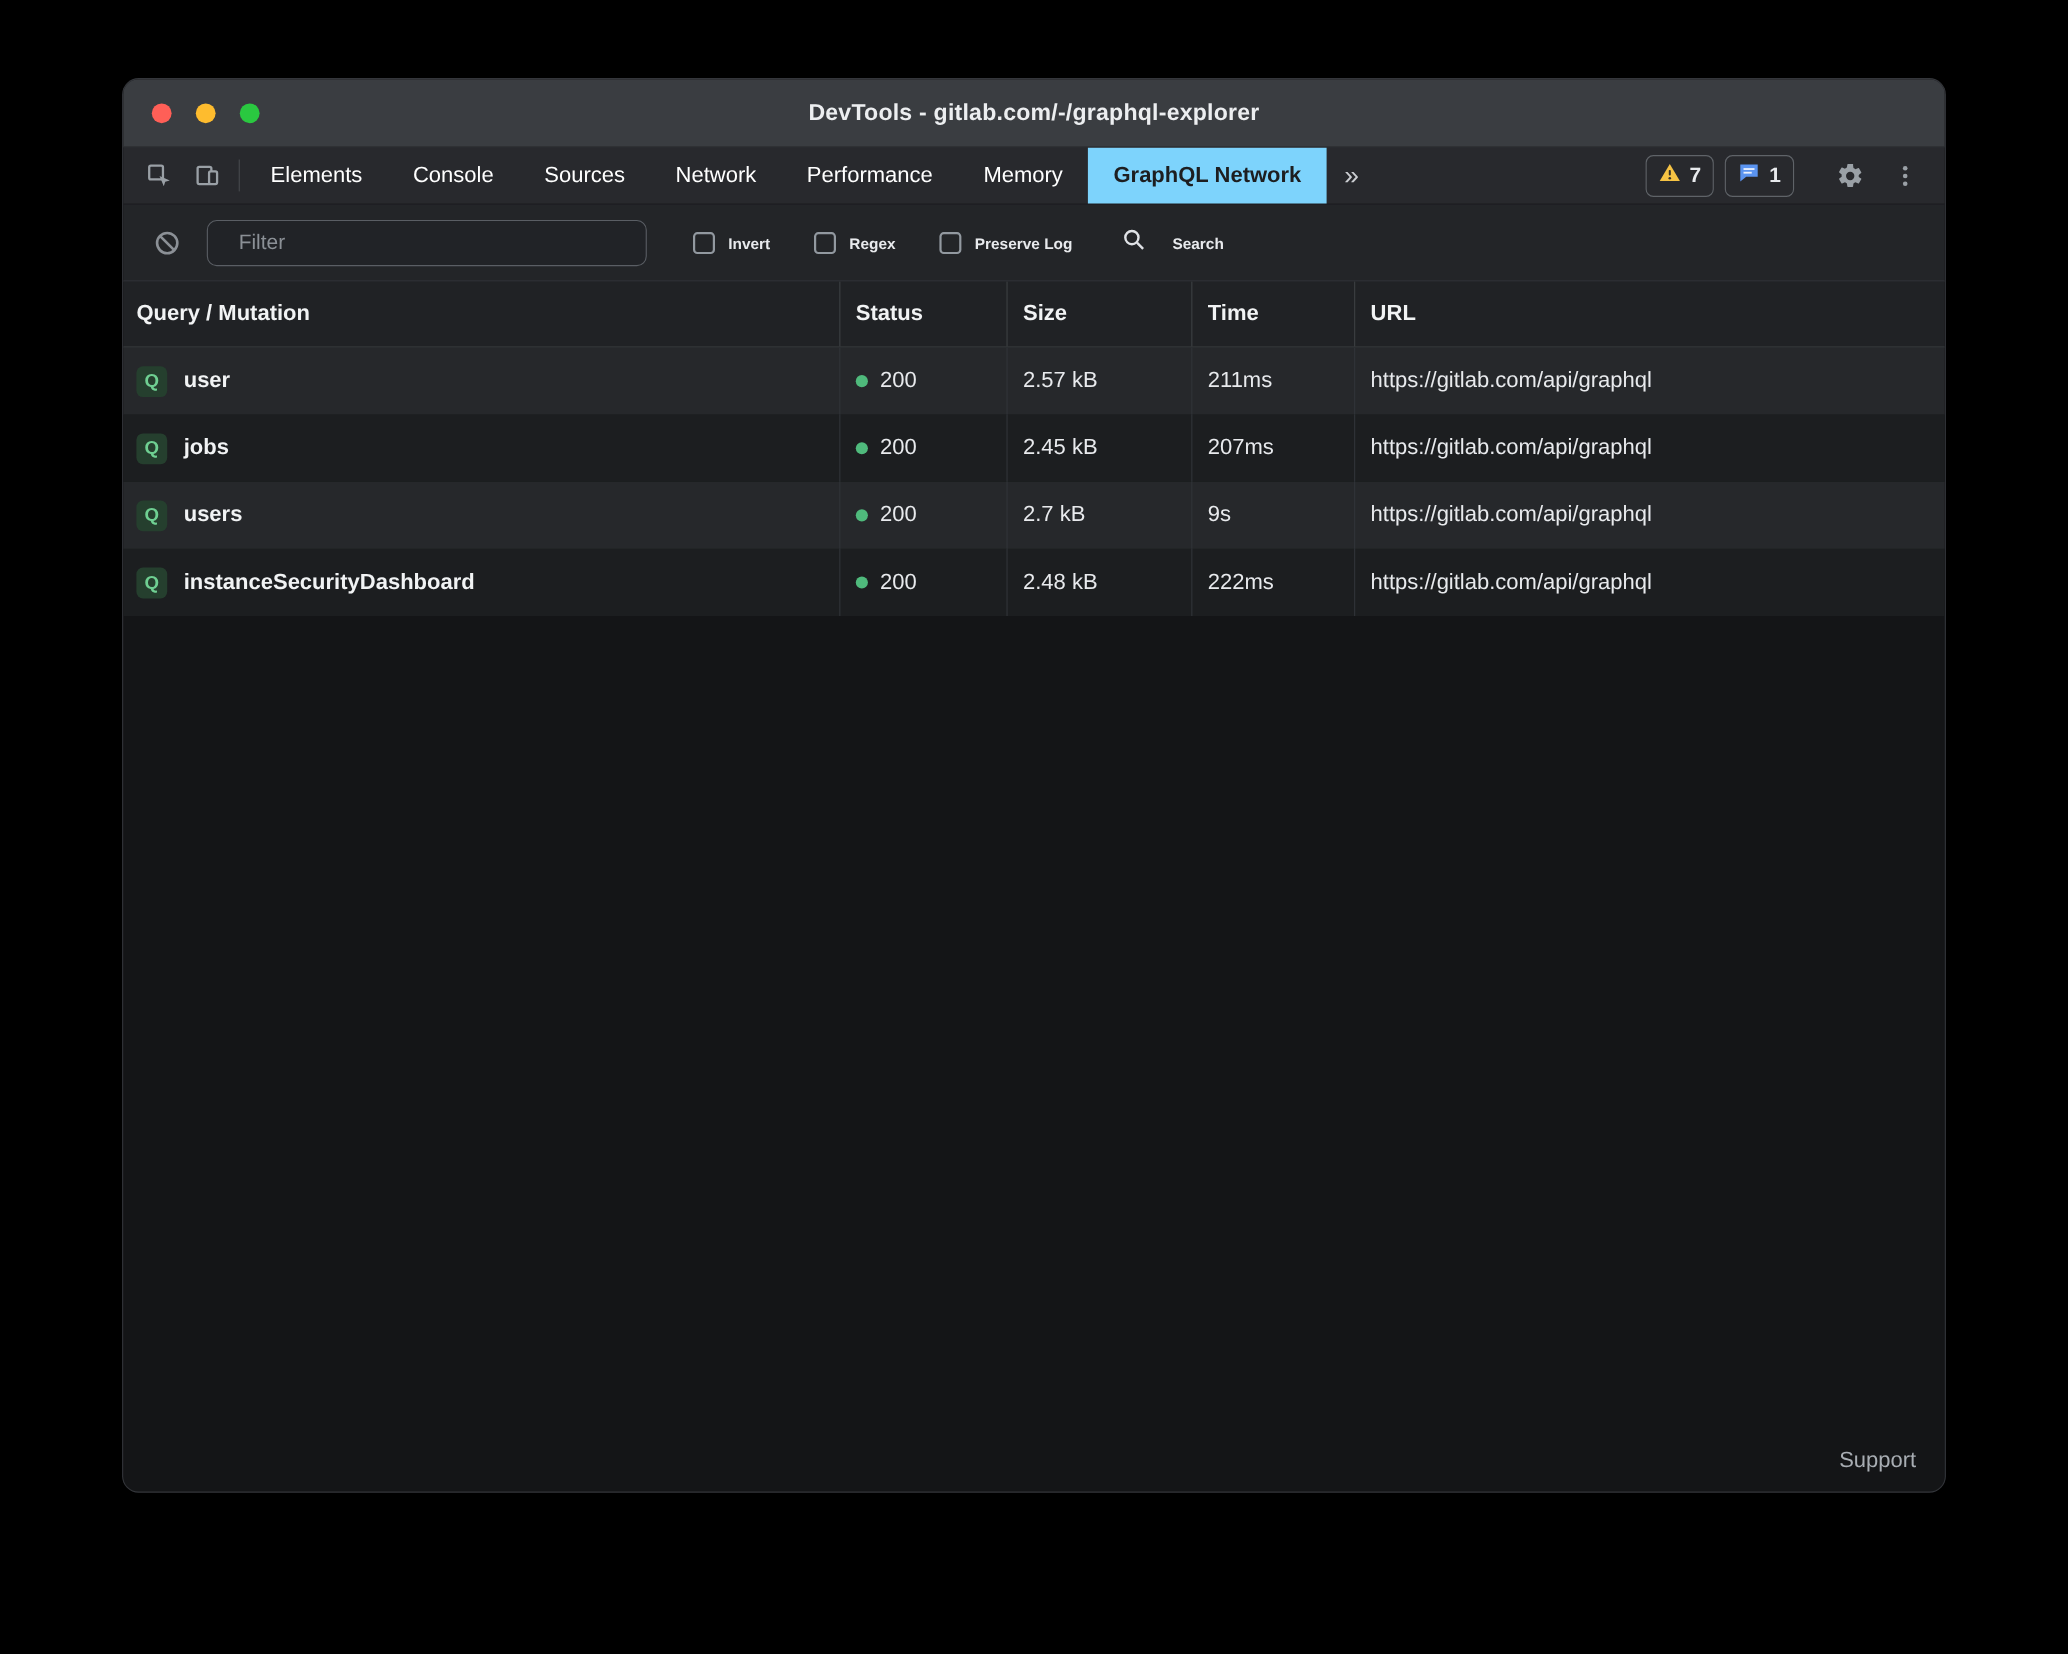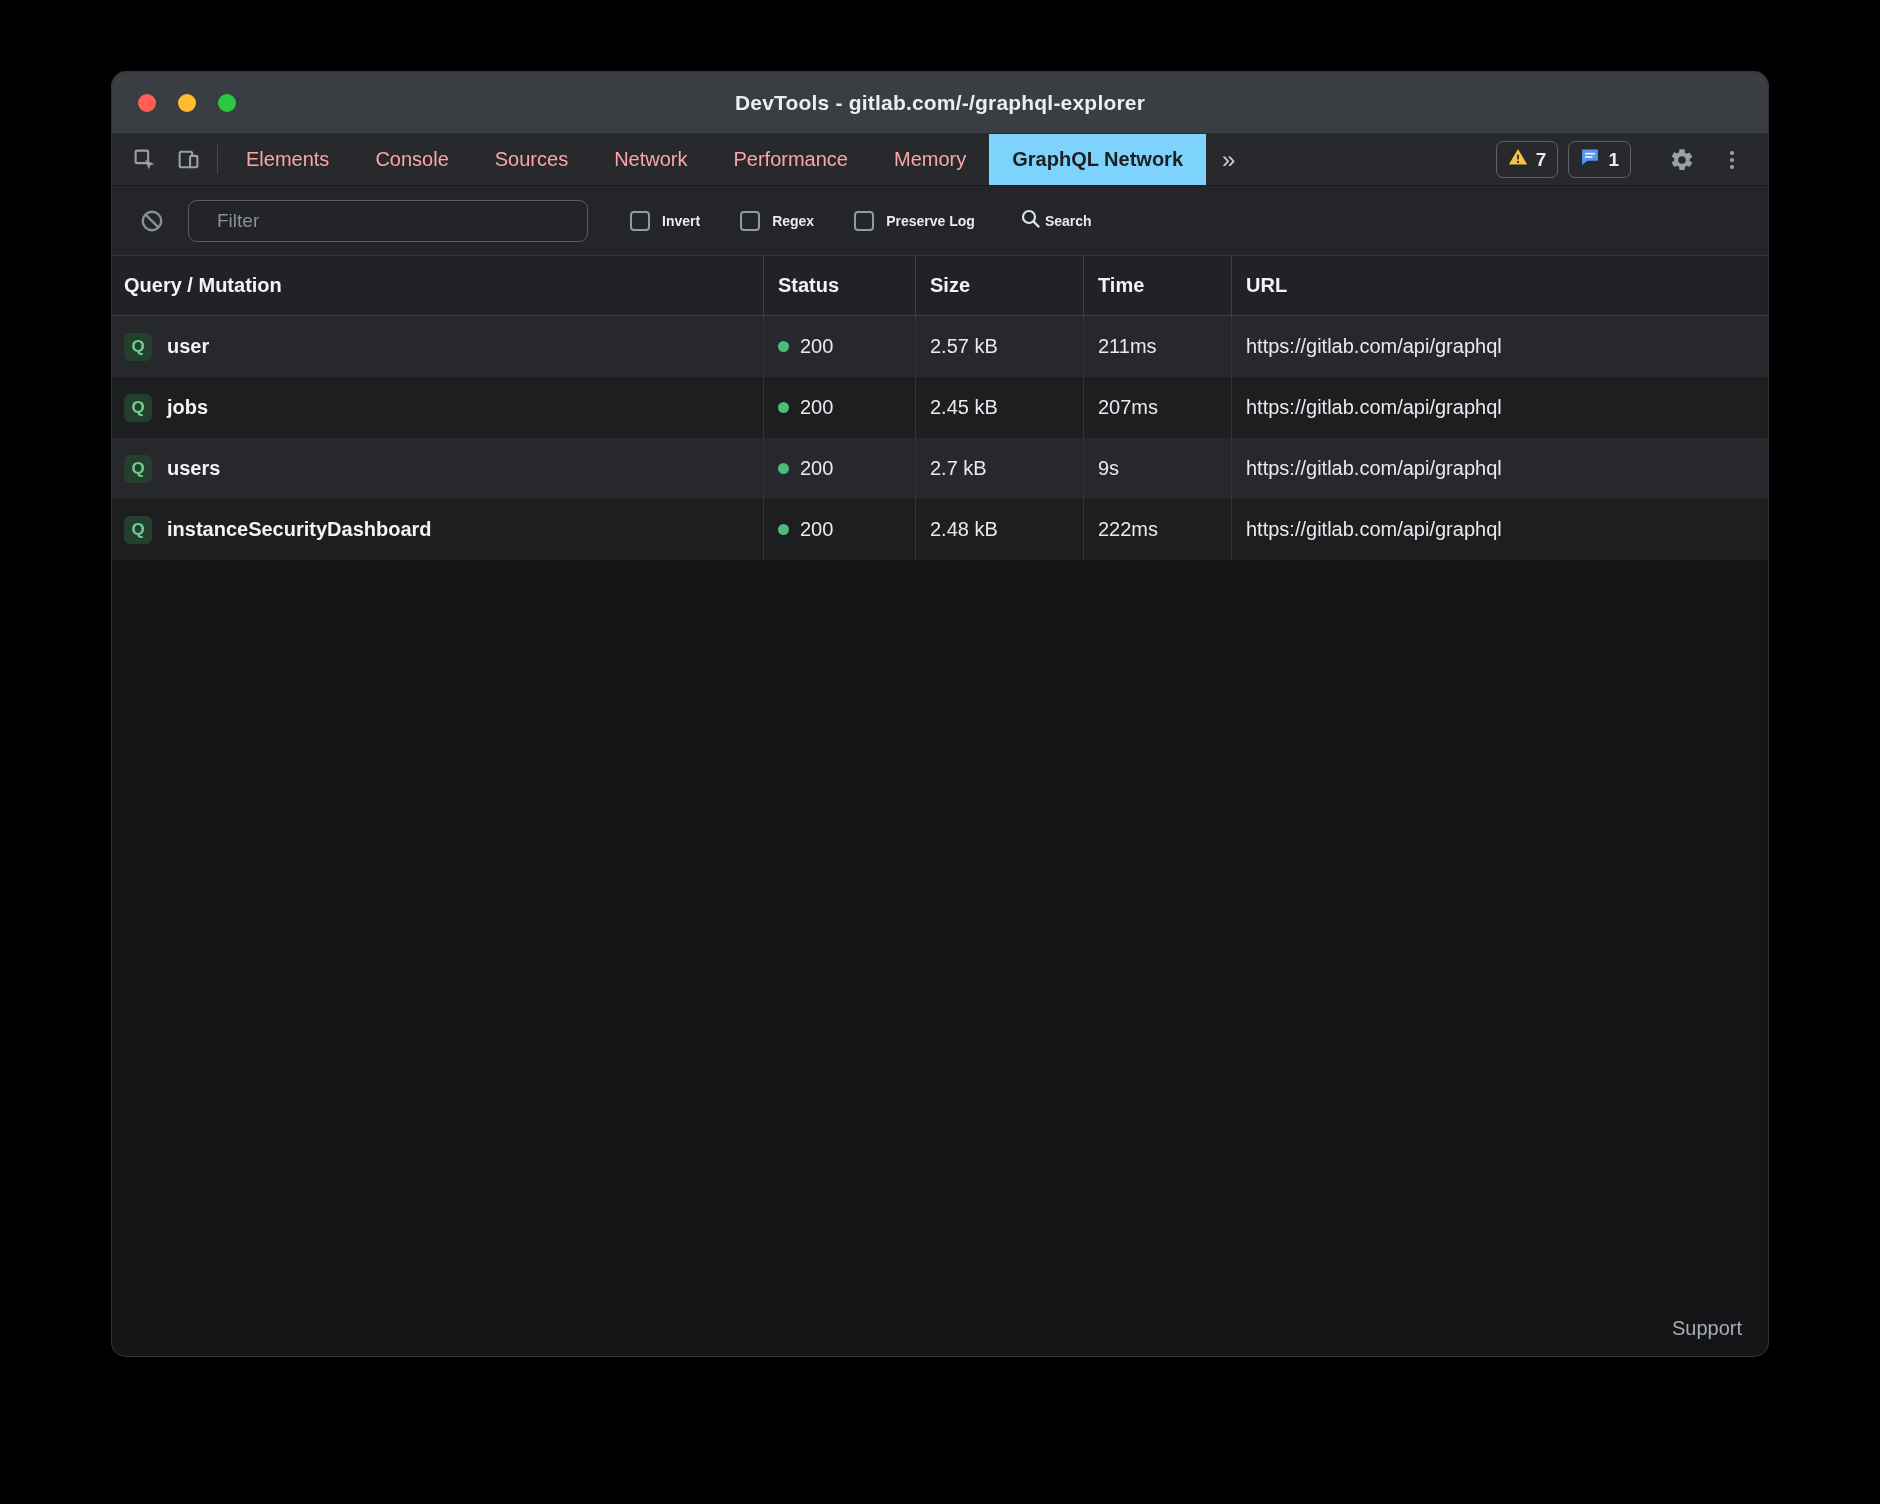--- a/index.html
+++ b/index.html
@@ -22,21 +22,21 @@
   .tl.yellow { background: #febc2e; }
   .tl.green { background: #2ac840; }
   .window-title { color: #eceef0; font-size: 21px; font-weight: 700; letter-spacing: .2px; }
 
   
   .tabbar { height: 52px; background: #28292d; display: flex; align-items: stretch; border-bottom: 1px solid #1b1c1e; }
   .tab-icons { display: flex; align-items: center; gap: 4px; padding: 0 4px 0 12px; }
   .icon-btn { width: 40px; height: 40px; display: flex; align-items: center; justify-content: center; border-radius: 5px; }
   .vsep { width: 1px; background: #47494e; margin: 11px 5px; }
   .tabs { display: flex; align-items: stretch; }
-  .tab { display: flex; align-items: center; padding: 0 23px; color: #fca5a5; font-size: 20px; white-space: nowrap; }
+  .tab { display: flex; align-items: center; padding: 0 23px; color: #ffffff; font-size: 20px; white-space: nowrap; }
   .tab.active { background: #7dd3fc; color: #1d1e20; font-weight: 700; }
   .tab.more { font-size: 24px; padding: 0 16px; color: #ccced2; }
   .tabbar-right { margin-left: auto; display: flex; align-items: center; gap: 10px; padding-right: 16px; }
   .badge {
     display: flex; align-items: center; gap: 8px; border: 1px solid #5f6368; border-radius: 7px;
     padding: 5px 11px; color: #e8eaed; font-size: 19px; font-weight: 600;
   }
 
   
   .toolbar {
@@ -46,21 +46,21 @@
   .block-icon-wrap { margin-right: 16px; }
   .filter-input {
     width: 400px; height: 42px; background: #212327; border: 1px solid #5a5e64; border-radius: 9px;
     color: #e8eaed; font-size: 19px; padding: 0 28px; outline: none; margin-right: 42px;
     font-family: "Liberation Sans", sans-serif;
   }
   .filter-input::placeholder { color: #8b9096; }
   .check-group { display: flex; align-items: center; gap: 12px; margin-right: 40px; }
   .cb { width: 20px; height: 20px; border: 2px solid #9299a0; border-radius: 4px; background: transparent; }
   .ctl-label { color: #e8eaed; font-size: 14px; font-weight: 600; white-space: nowrap; }
-  .search-group { display: flex; align-items: center; gap: 2px; margin-left: 4px; }
+  .search-group { display: flex; align-items: center; gap: 23px; margin-left: 4px; }
 
   
   .grid { display: grid; grid-template-columns: 651px 152px 168px 148px 1fr; }
   .thead { height: 60px; background: #202225; border-bottom: 1px solid #3c4043; }
   .th {
     display: flex; align-items: center; padding: 0 14px; color: #f1f3f4; font-weight: 700; font-size: 20px;
     border-left: 1px solid #3c4043; white-space: nowrap;
   }
   .th:first-child { border-left: none; padding-left: 12px; }
   .row { height: 61px; }

